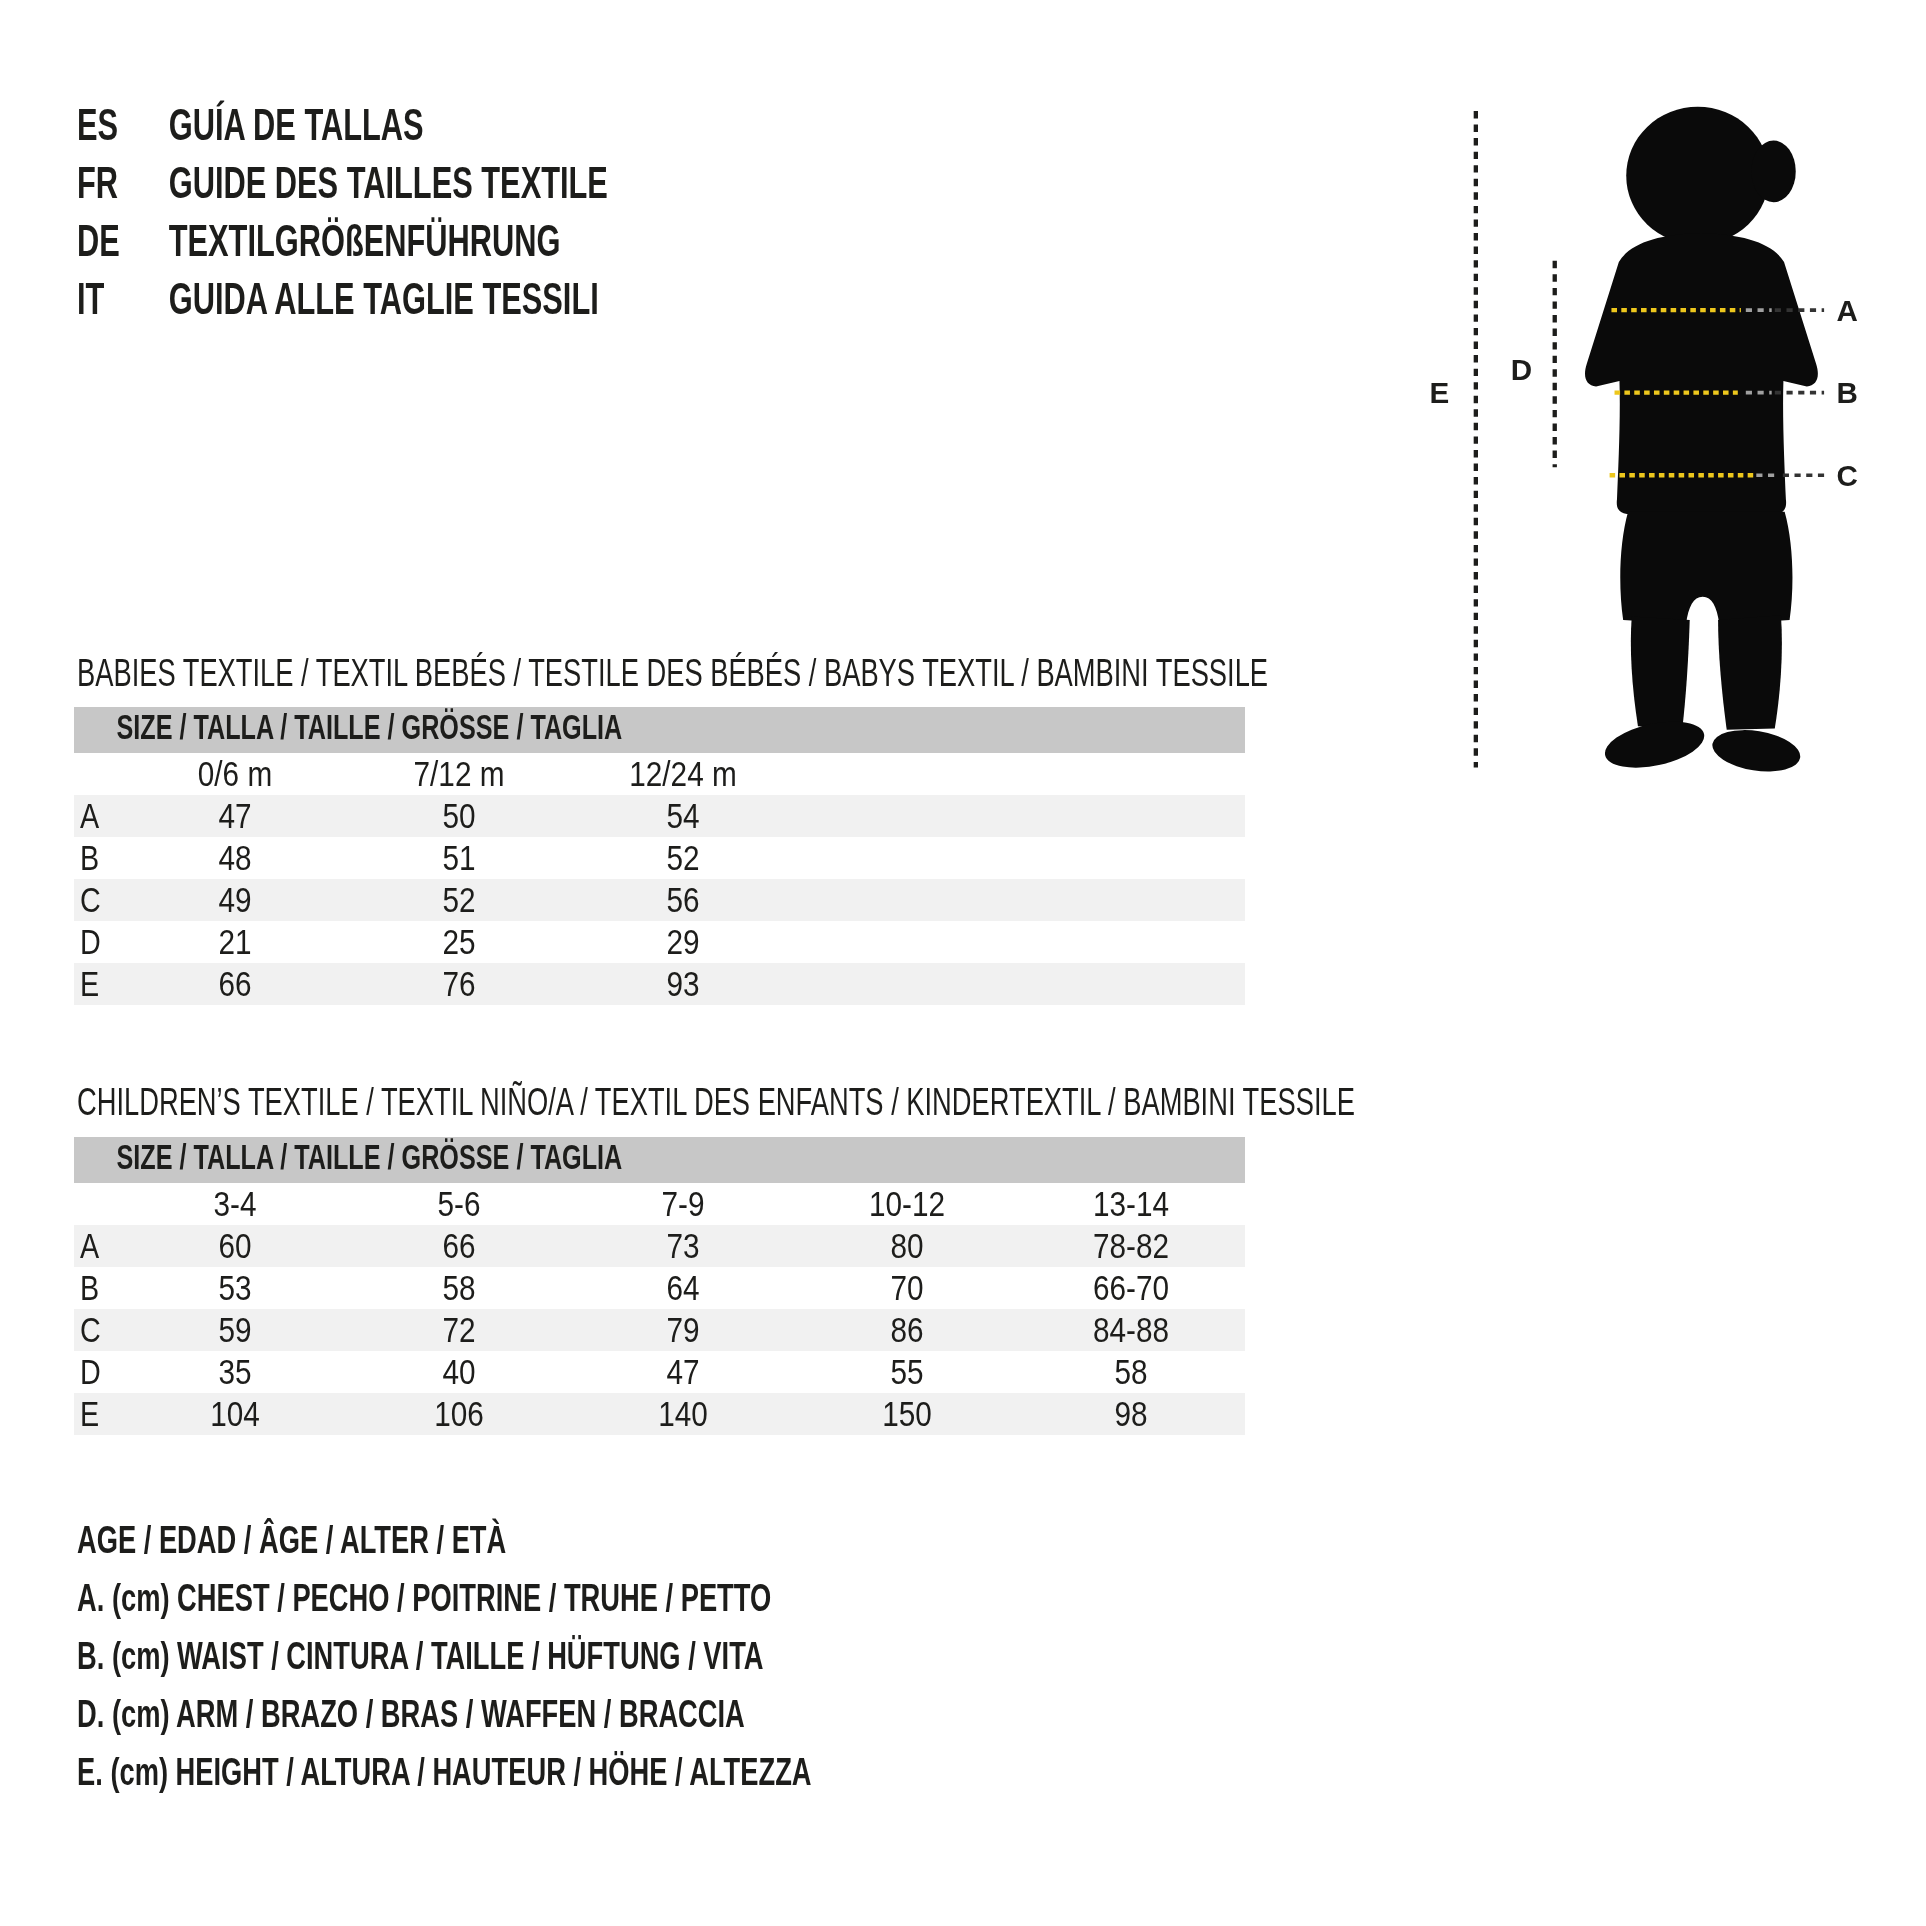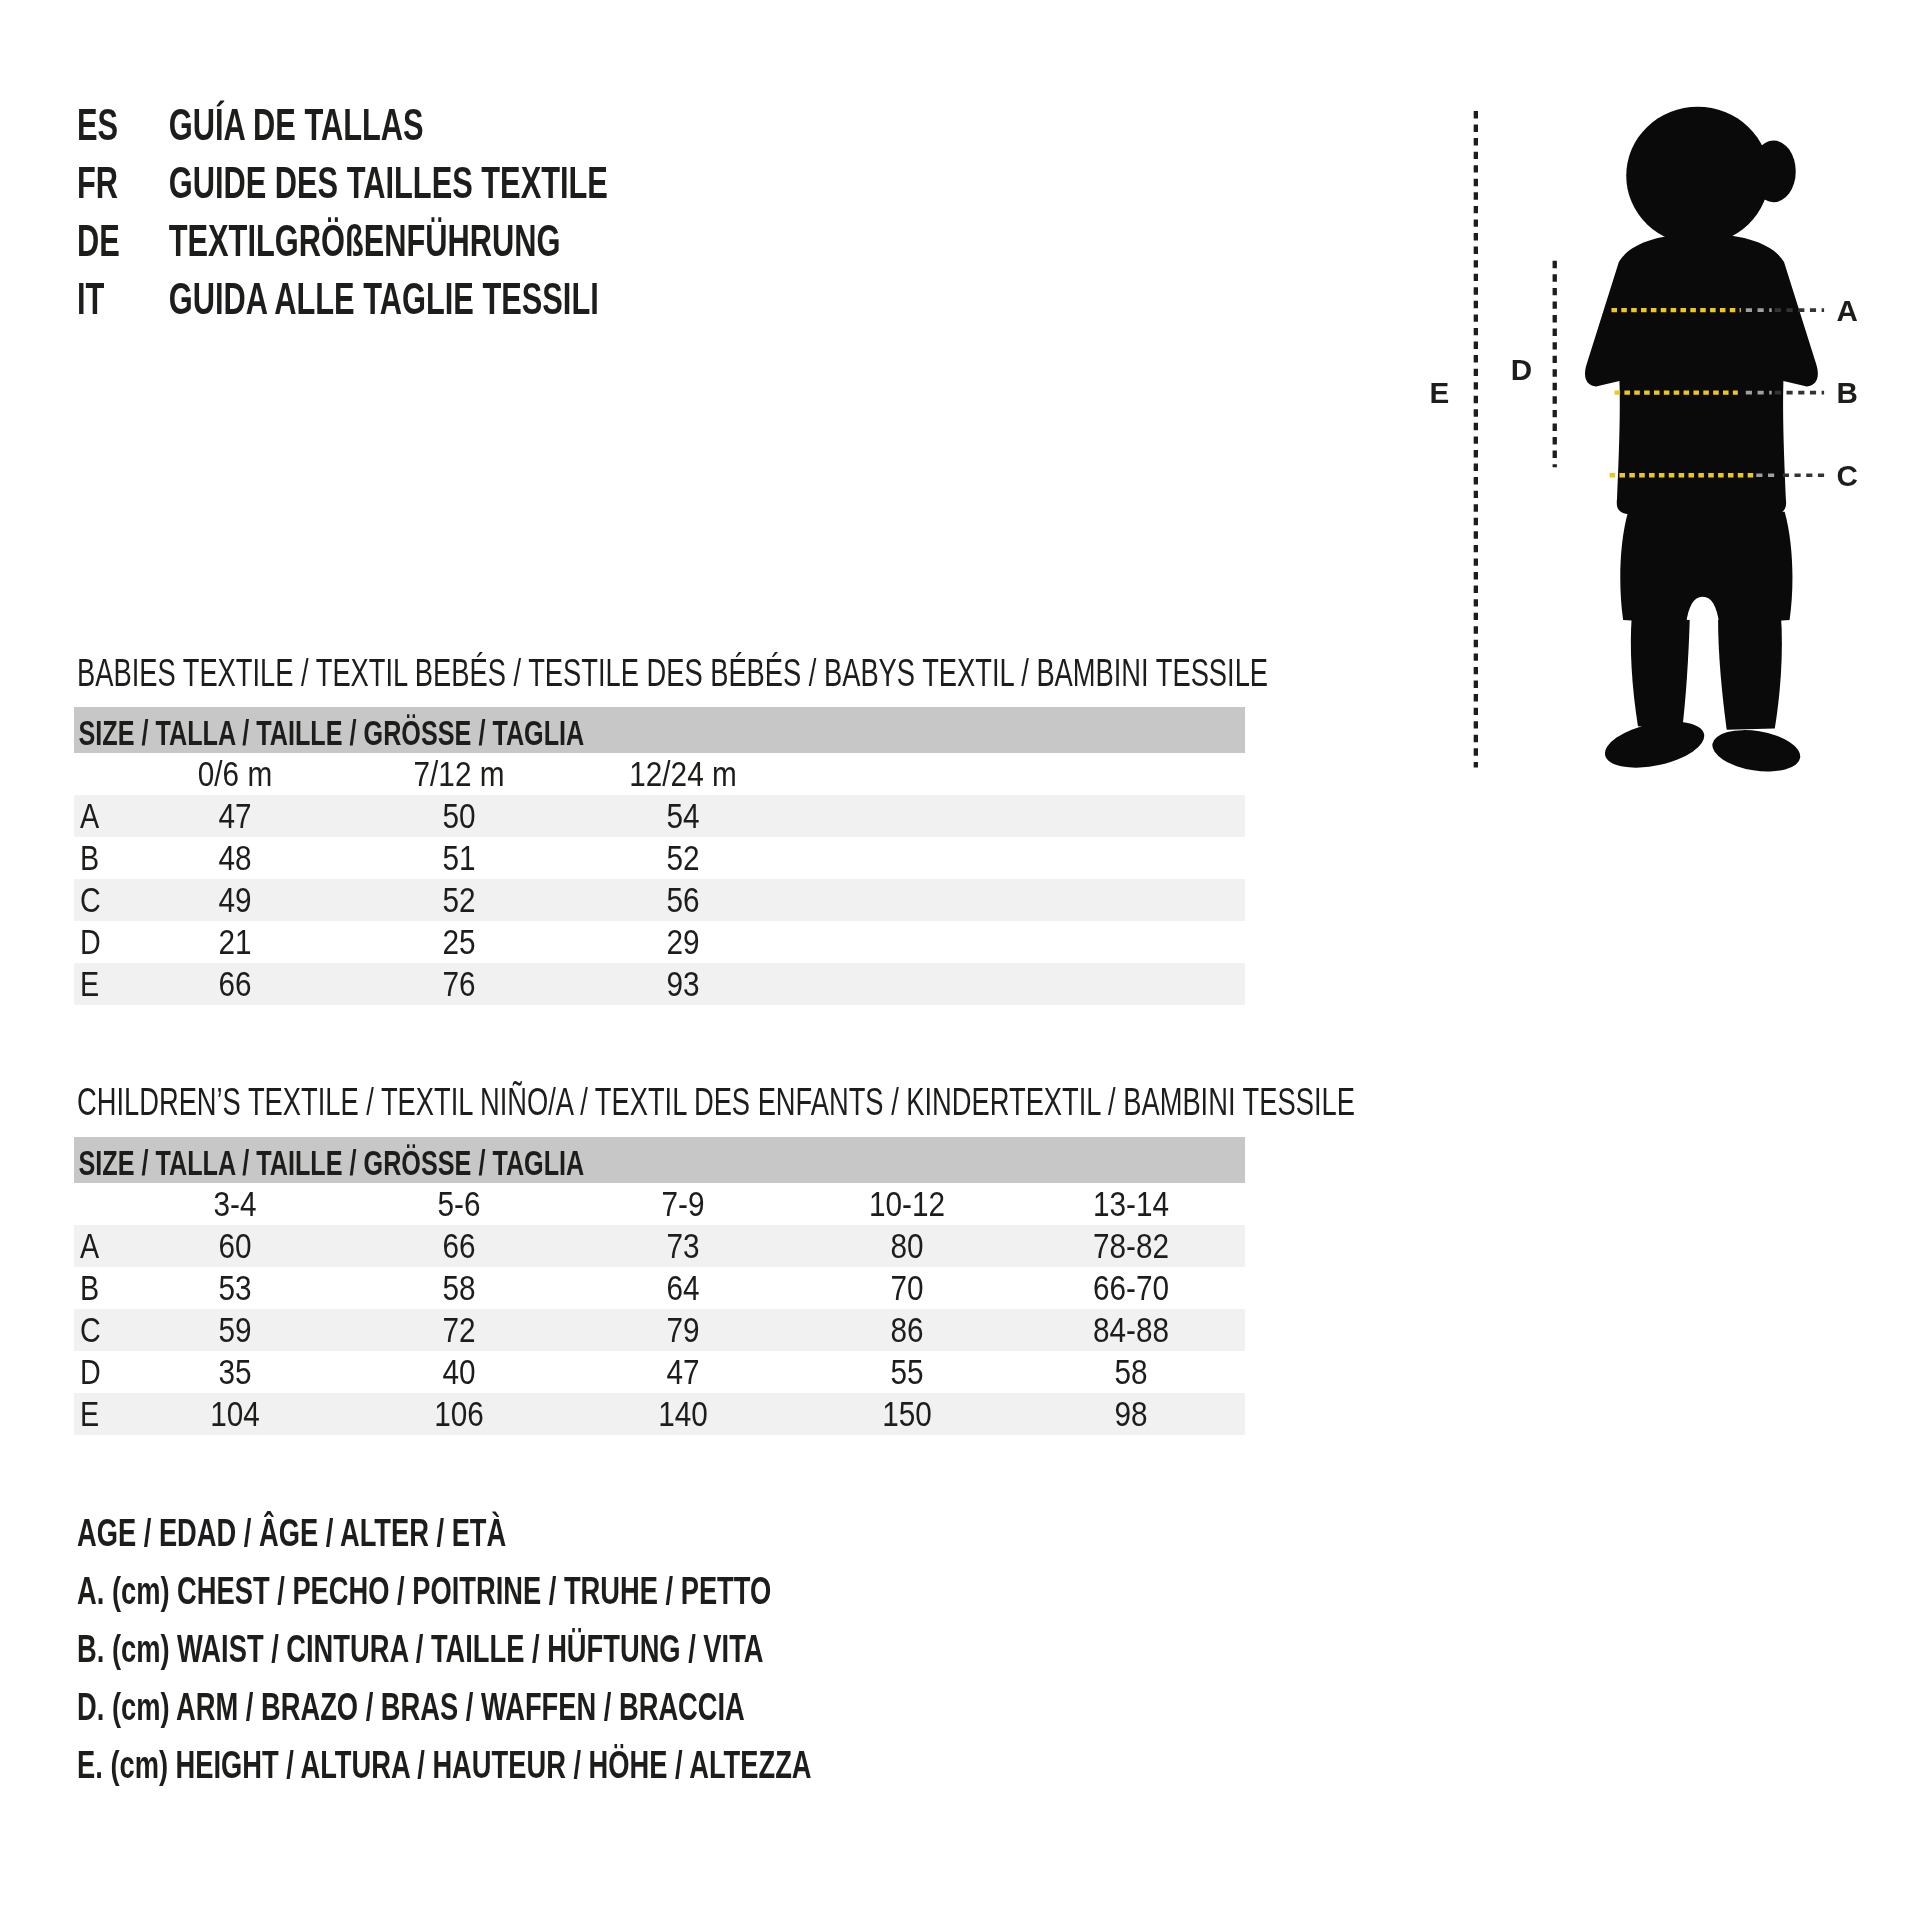--- a/index.html
+++ b/index.html
@@ -14,30 +14,30 @@
   .lang-row{height:58px;display:flex;align-items:center;font-size:44px;font-weight:bold;}
   .lang-inner{display:flex;transform:scaleX(0.70);transform-origin:left center;white-space:nowrap;}
   .lang-code{width:131px;flex:0 0 auto;}
 
   
   .section-title{left:77px;font-size:39px;font-weight:normal;line-height:39px;white-space:nowrap;}
   .section-title > span{display:inline-block;transform:scaleX(0.70);transform-origin:left center;}
 
   
   .size-table{left:74px;width:1171px;}
-  .bar{height:46px;display:flex;align-items:flex-end;}
+  .bar{height:46px;display:flex;align-items:flex-start;padding-left:38px;}
   .bar-text{font-size:35px;font-weight:bold;padding-left:6.2px;white-space:nowrap;
             transform:scaleX(0.72);transform-origin:left center;}
   .trow{display:grid;grid-template-columns:49px 224px 224px 224px 224px 224px;height:42px;align-items:center;}
   .rlabel{font-size:35px;padding-left:7.4px;transform:scaleX(0.82);transform-origin:left center;}
   .cell{font-size:35px;text-align:center;transform:scaleX(0.85);transform-origin:center center;white-space:nowrap;}
 
   
   #legend{left:77px;top:1511px;}
-  .legend-line{height:58px;display:flex;font-size:39px;font-weight:bold;white-space:nowrap;}
+  .legend-line{height:58px;display:flex;align-items:center;font-size:39px;font-weight:bold;white-space:nowrap;}
   .legend-line > span{display:inline-block;transform:scaleX(0.70);transform-origin:left center;}
 
   
   #figure-wrap{left:1411px;top:74px;width:518px;height:715px;}
   .fig-label{font-size:48px;font-weight:bold;fill:#1d1d1b;}
 </style>
 </head>
 <body>
 
 <div id="languages" class="abs">

